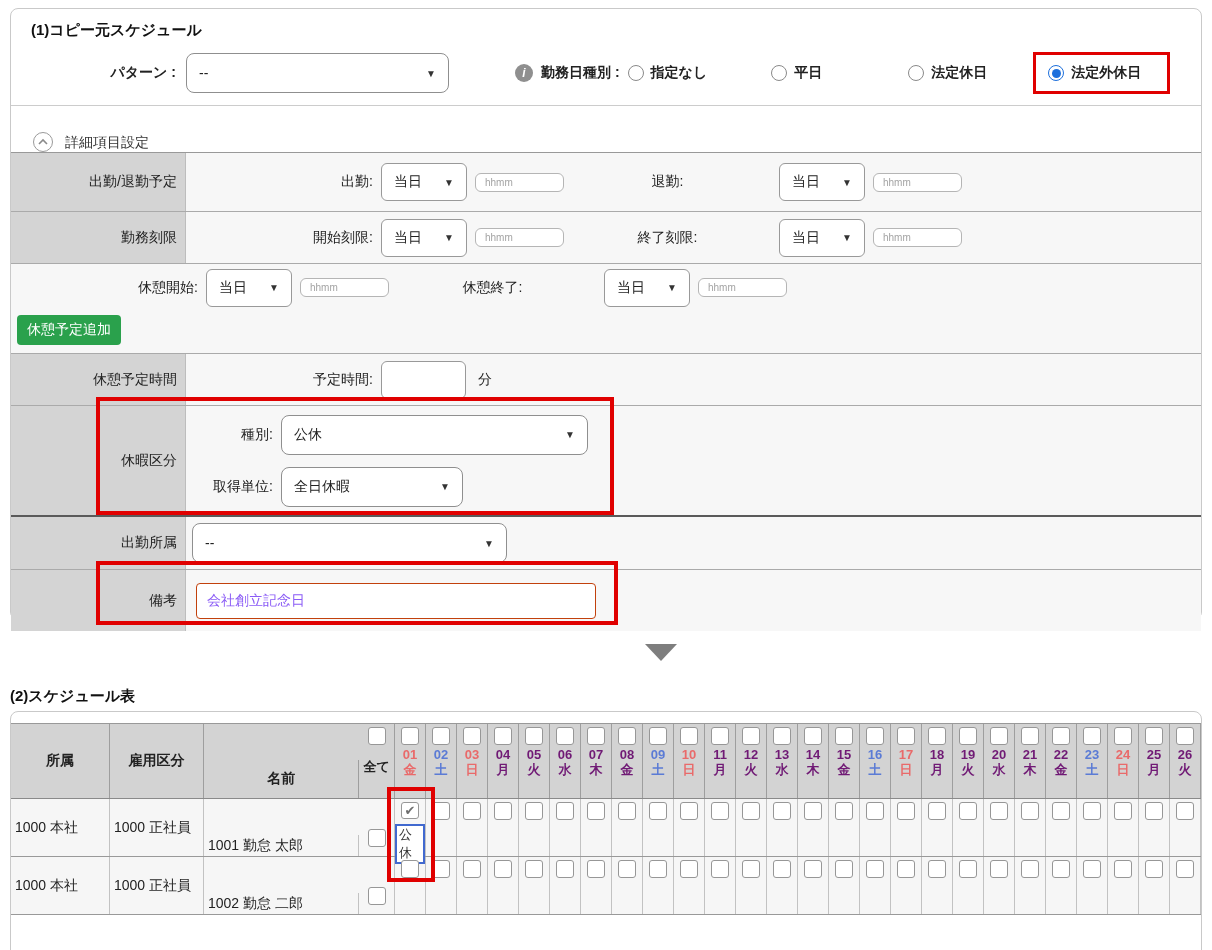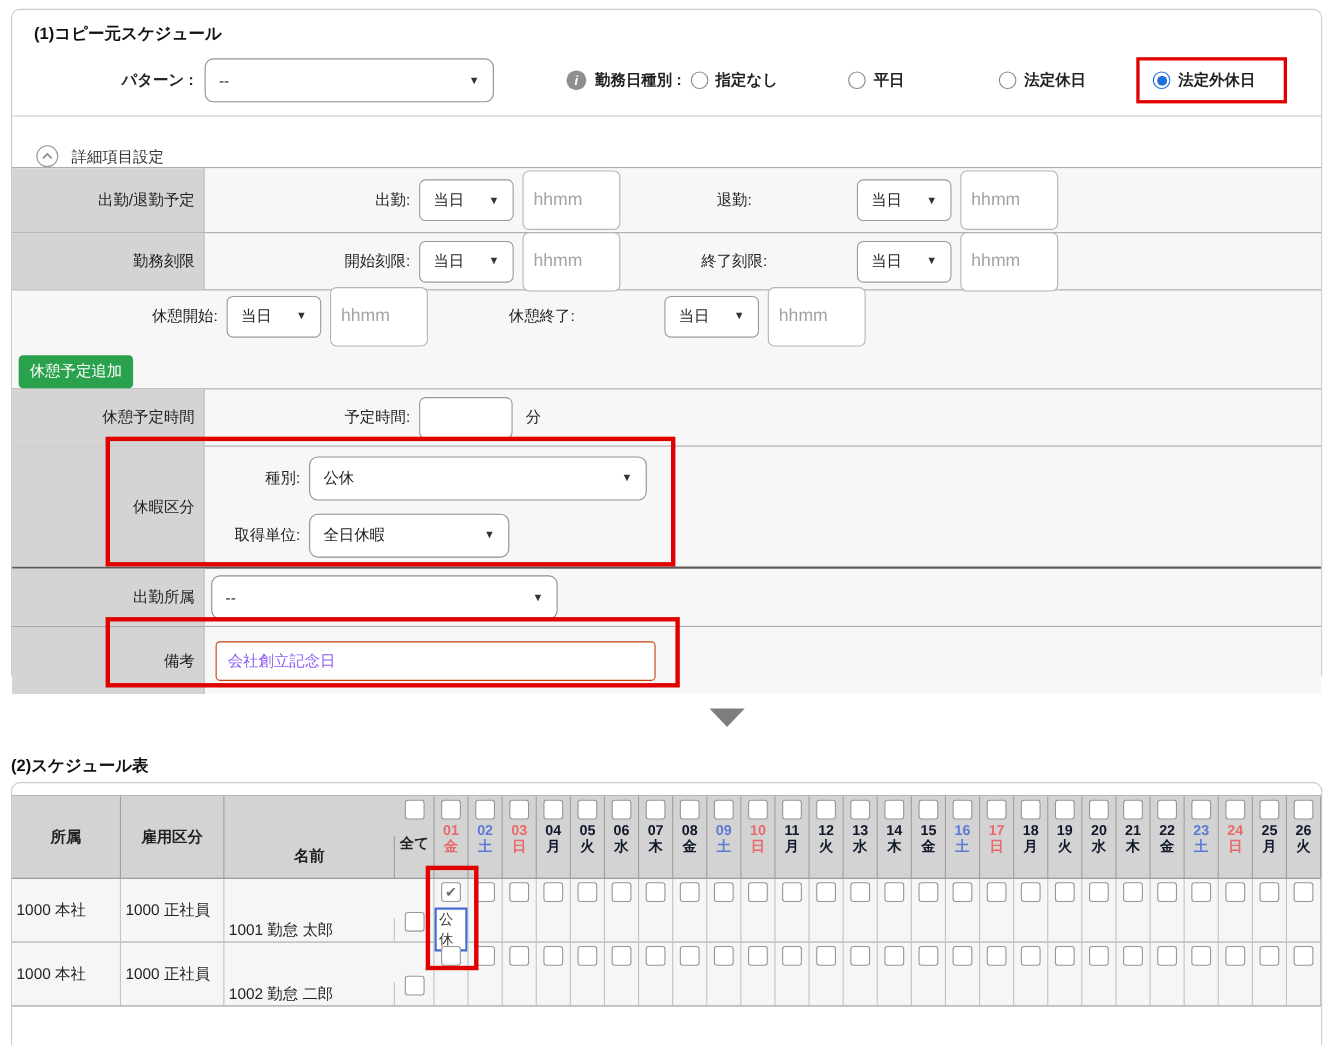--- a/index.html
+++ b/index.html
@@ -37,22 +37,22 @@
   .form-row { display:flex; border-top:1px solid #aaa; background:#f7f7f7; }
   .form-row:first-child { border-top:none; }
   .row-thick { border-top:2px solid #5a5a5a; }
   .row-label { width:175px; background:#d4d4d4; border-right:1px solid #bdbdbd; display:flex;
                align-items:center; justify-content:flex-end; padding-right:8px; font-size:14px; flex:none; }
   .row-content { flex:1; display:flex; flex-direction:column; justify-content:center; }
   .fieldline { display:flex; align-items:center; }
   .flabel  { width:195px; text-align:right; padding-right:8px; font-size:14px; }
   .flabel2 { width:215px; text-align:center; padding-right:8px; font-size:14px; }
   .sel-day { width:86px; height:38px; border-radius:6px; border:1px solid #999; }
-  input.hhmm { width:89px; height:54px; margin-left:8px; border:1px solid #b5b5b5; border-radius:6px;
-               padding:0 9px; font-size:16px; background:#fff; color:#ef4444;
+  input.hhmm { width:89px; height:19px; margin-left:8px; border:1px solid #b5b5b5; border-radius:6px;
+               padding:0 9px; font-size:10px; background:#fff; color:#ef4444;
                font-family:"Liberation Sans","DejaVu Sans",sans-serif; }
   input.hhmm::placeholder { color:#a3a3a3; }
   .btn-green { margin:8px 0 10px 6px; align-self:flex-start; background:#2aa14c; color:#fff; border:none;
                border-radius:4px; font-size:14px; padding:6px 10px; cursor:pointer;
                font-family:"Liberation Sans","DejaVu Sans",sans-serif; }
   input.minutes { width:85px; height:38px; border:1px solid #999; border-radius:6px; padding:0 8px;
                   font-size:14px; background:#fff; }
   .unit { margin-left:12px; font-size:14px; }
   .hline { display:flex; align-items:center; }
   .hlabel { width:95px; text-align:right; padding-right:8px; font-size:14px; }
@@ -85,21 +85,21 @@
   .c-aff { width:100px; } .c-emp { width:95px; } .c-name { width:157px;margin-top:36px; }
   .c-all { width:36px; display:flex; flex-direction:column; align-items:center; justify-content:flex-start; }
   .c-all .alltxt { margin-top:13px; font-weight:bold; font-size:13px; }
   .dcol { width:31px; flex:none; display:flex; flex-direction:column; align-items:center; }
   .dhead { border-right:1px solid #9e9e9e; }
   .cb { width:18px; height:18px; background:#fff; border:1px solid #979797; border-radius:3px;
         margin-top:3px; display:flex; align-items:center; justify-content:center;
         font-size:13px; color:#6e6e6e; cursor:pointer; }
   .dnum { margin-top:2px; font-weight:bold; font-size:13px; line-height:15px; }
   .ddow { font-weight:bold; font-size:13px; line-height:15px; }
-  .red { color:#e96a6a; } .blue { color:#5b7bd5; } .black { color:#0f172a; }
+  .red { color:#e96a6a; } .blue { color:#5b7bd5; } .black { color:#701a75; }
   .trow { display:flex; background:#f6f6f6; border-bottom:1px solid #999; height:58px; }
   .td { border-right:1px solid #c2c2c2; font-size:14px; display:flex; align-items:center; padding-left:4px; }
   .td.c-all { justify-content:center; padding-left:0; align-items:center; flex-direction:column; }
   .td.c-all .cb { margin-top:20px; }
   .dbody { border-right:1px solid #c2c2c2; position:relative; }
   .badge { margin-top:5px; border:2px solid #4169cf; background:#fff; font-size:13px; line-height:18px;
            padding:0 2px; color:#333; }
   .cell-annot { position:absolute; top:-12px; left:-8px; width:48px; height:95px;
                 border:4px solid #e00000; z-index:5; pointer-events:none; }
 </style>

